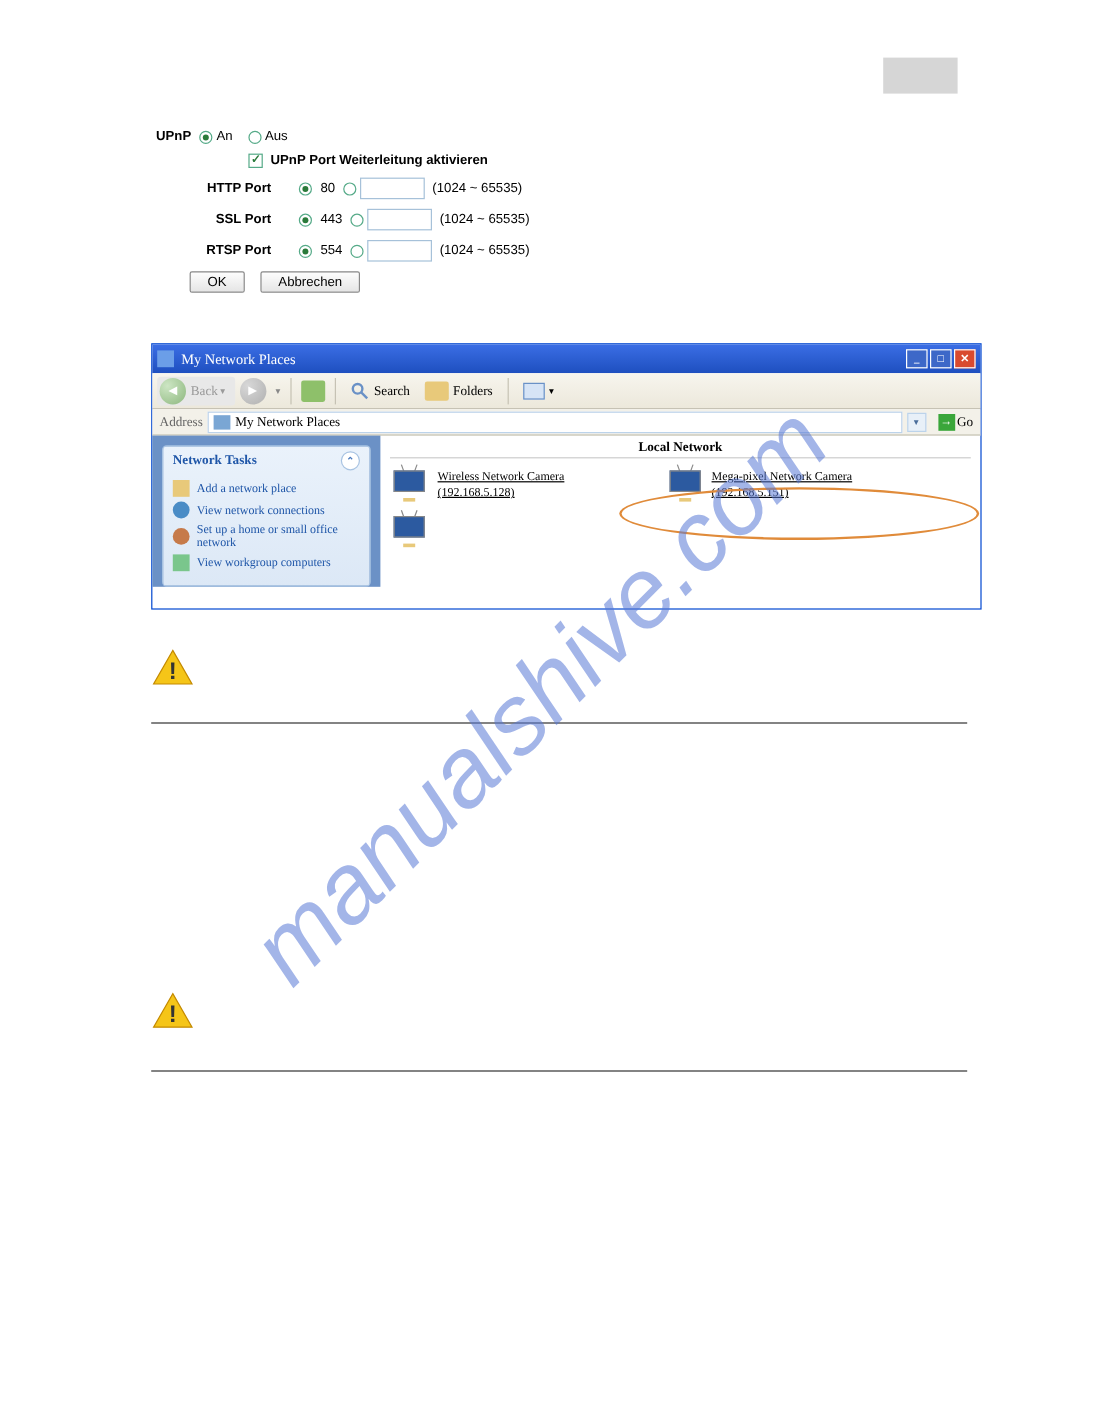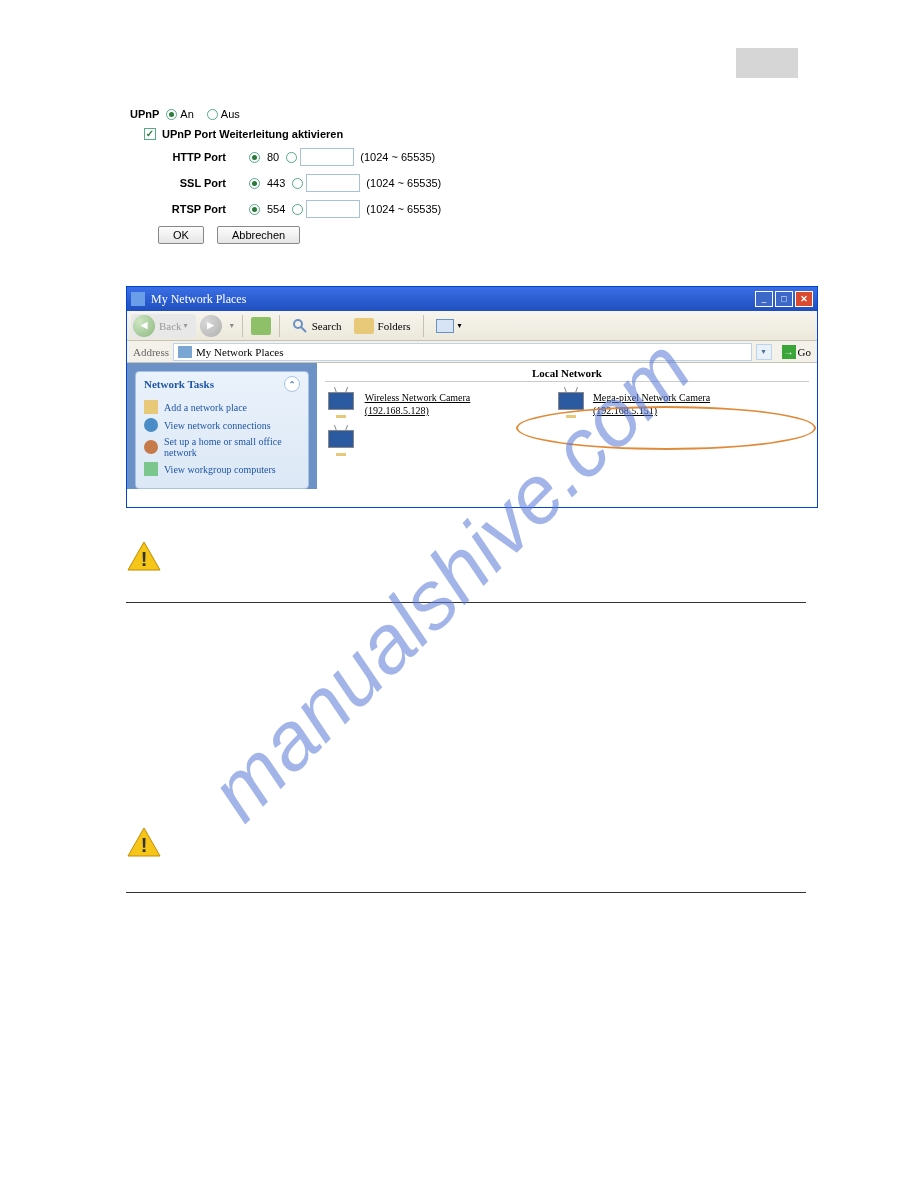--- a/index.html
+++ b/index.html
@@ -105,21 +105,21 @@
   <div class="gray-box"></div>
 
   <div class="upnp-panel">
     <div class="row">
       <span class="label-upnp">UPnP</span>
       <span class="radio-dot selected"></span>
       <span class="radio-label">An</span>
       <span class="radio-dot"></span>
       <span class="radio-label">Aus</span>
     </div>
-    <div class="row" style="margin-left:14px;">
+    <div class="row" style="margin-left:14px;justify-content:center;">
       <span class="checkbox checked"></span>
       <span class="check-label">UPnP Port Weiterleitung aktivieren</span>
     </div>
     <div class="port-row">
       <span class="port-label">HTTP Port</span>
       <span class="radio-dot selected"></span>
       <span style="margin:0 4px;">80</span>
       <span class="radio-dot"></span>
       <input class="port-input" style="">
       <span class="port-range">(1024 ~ 65535)</span>

